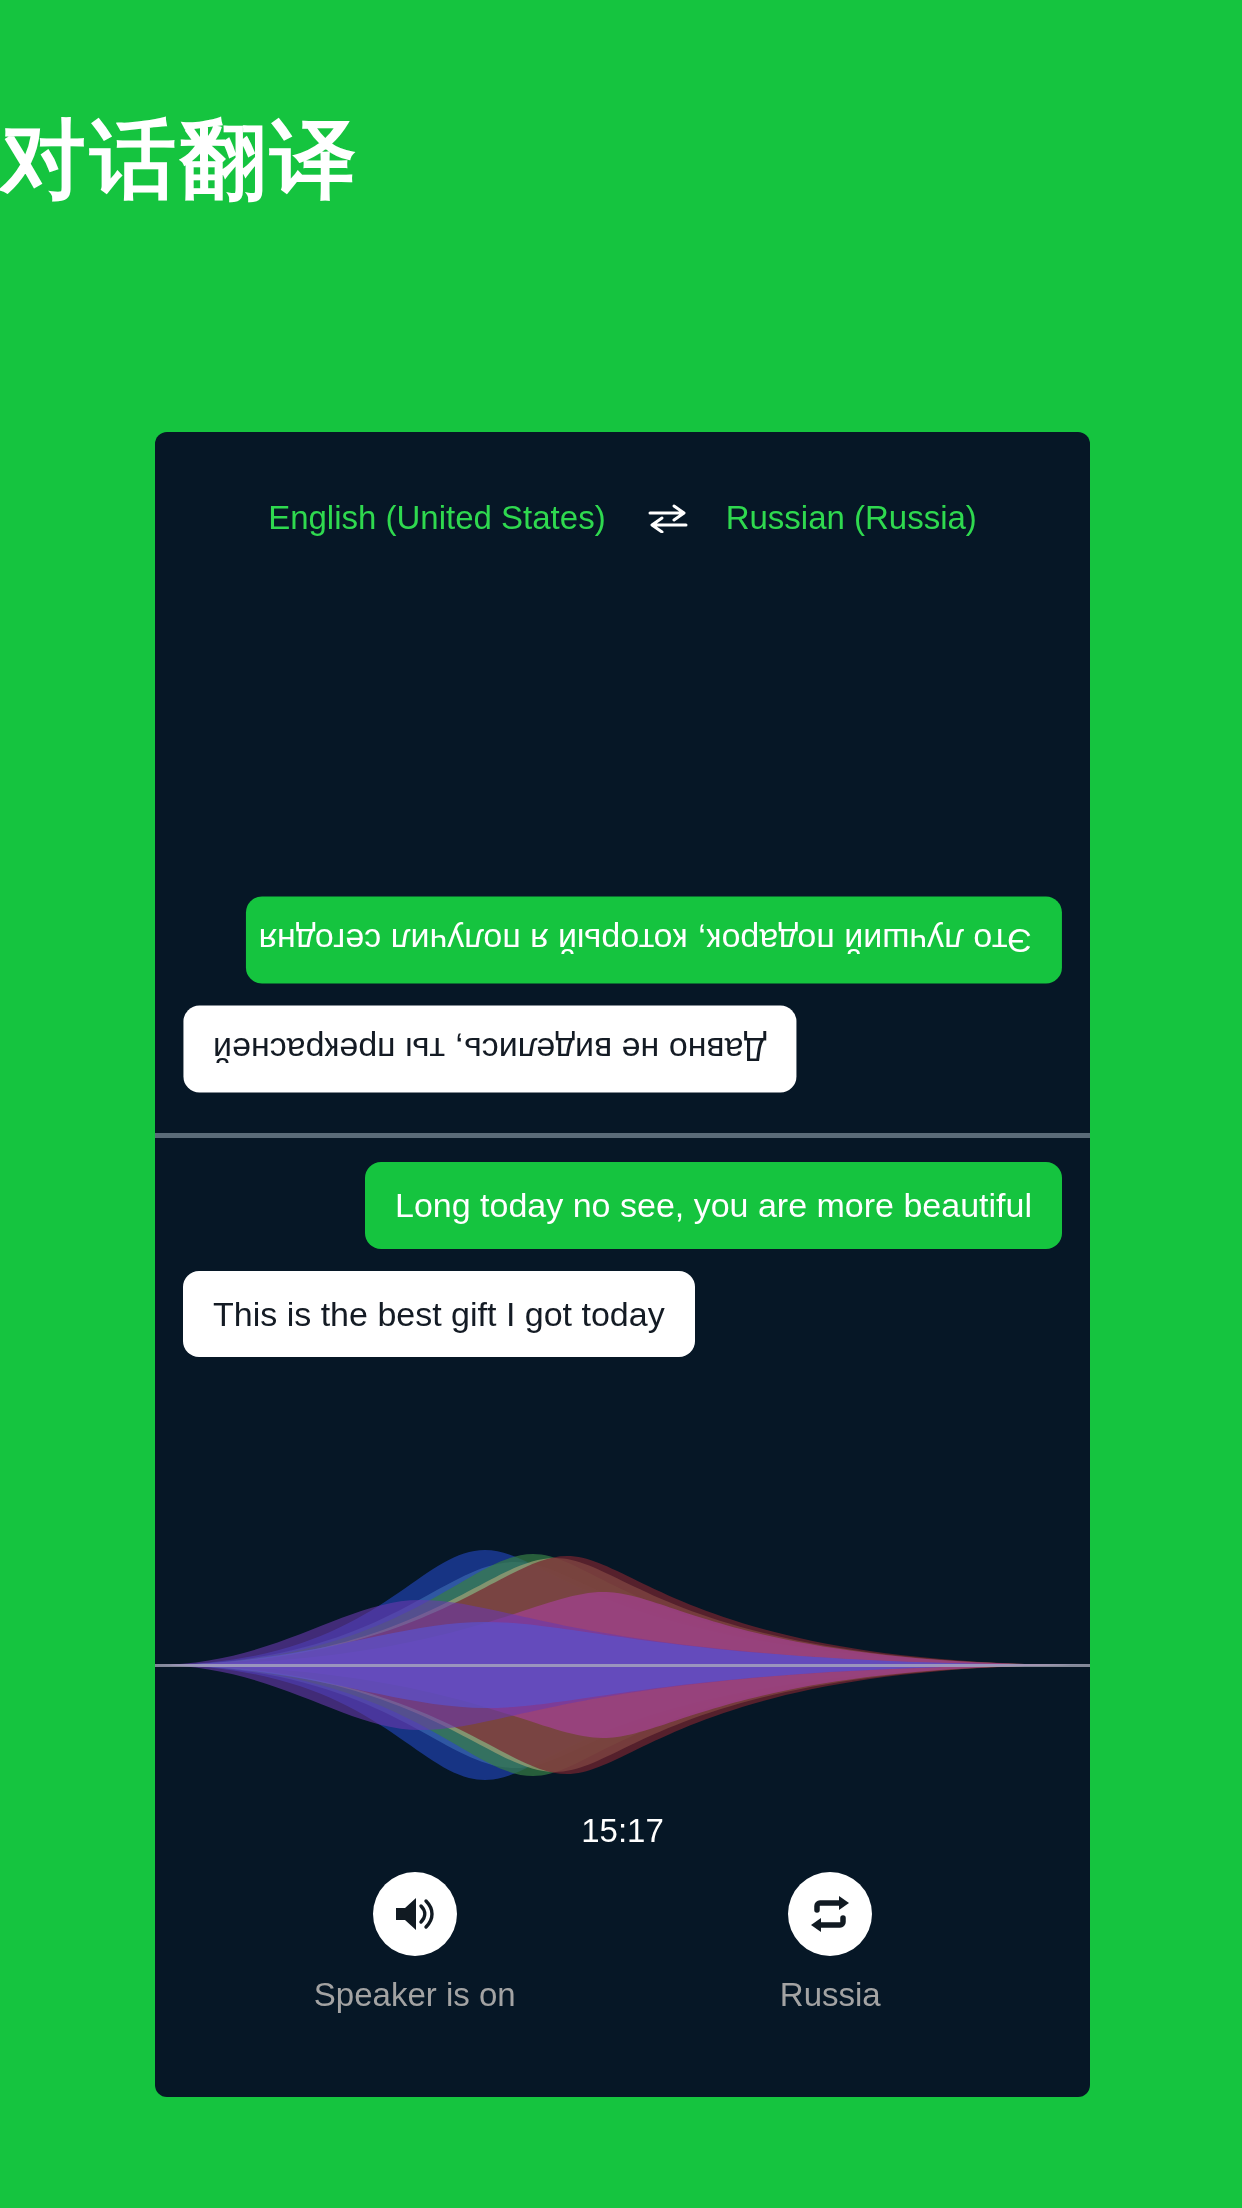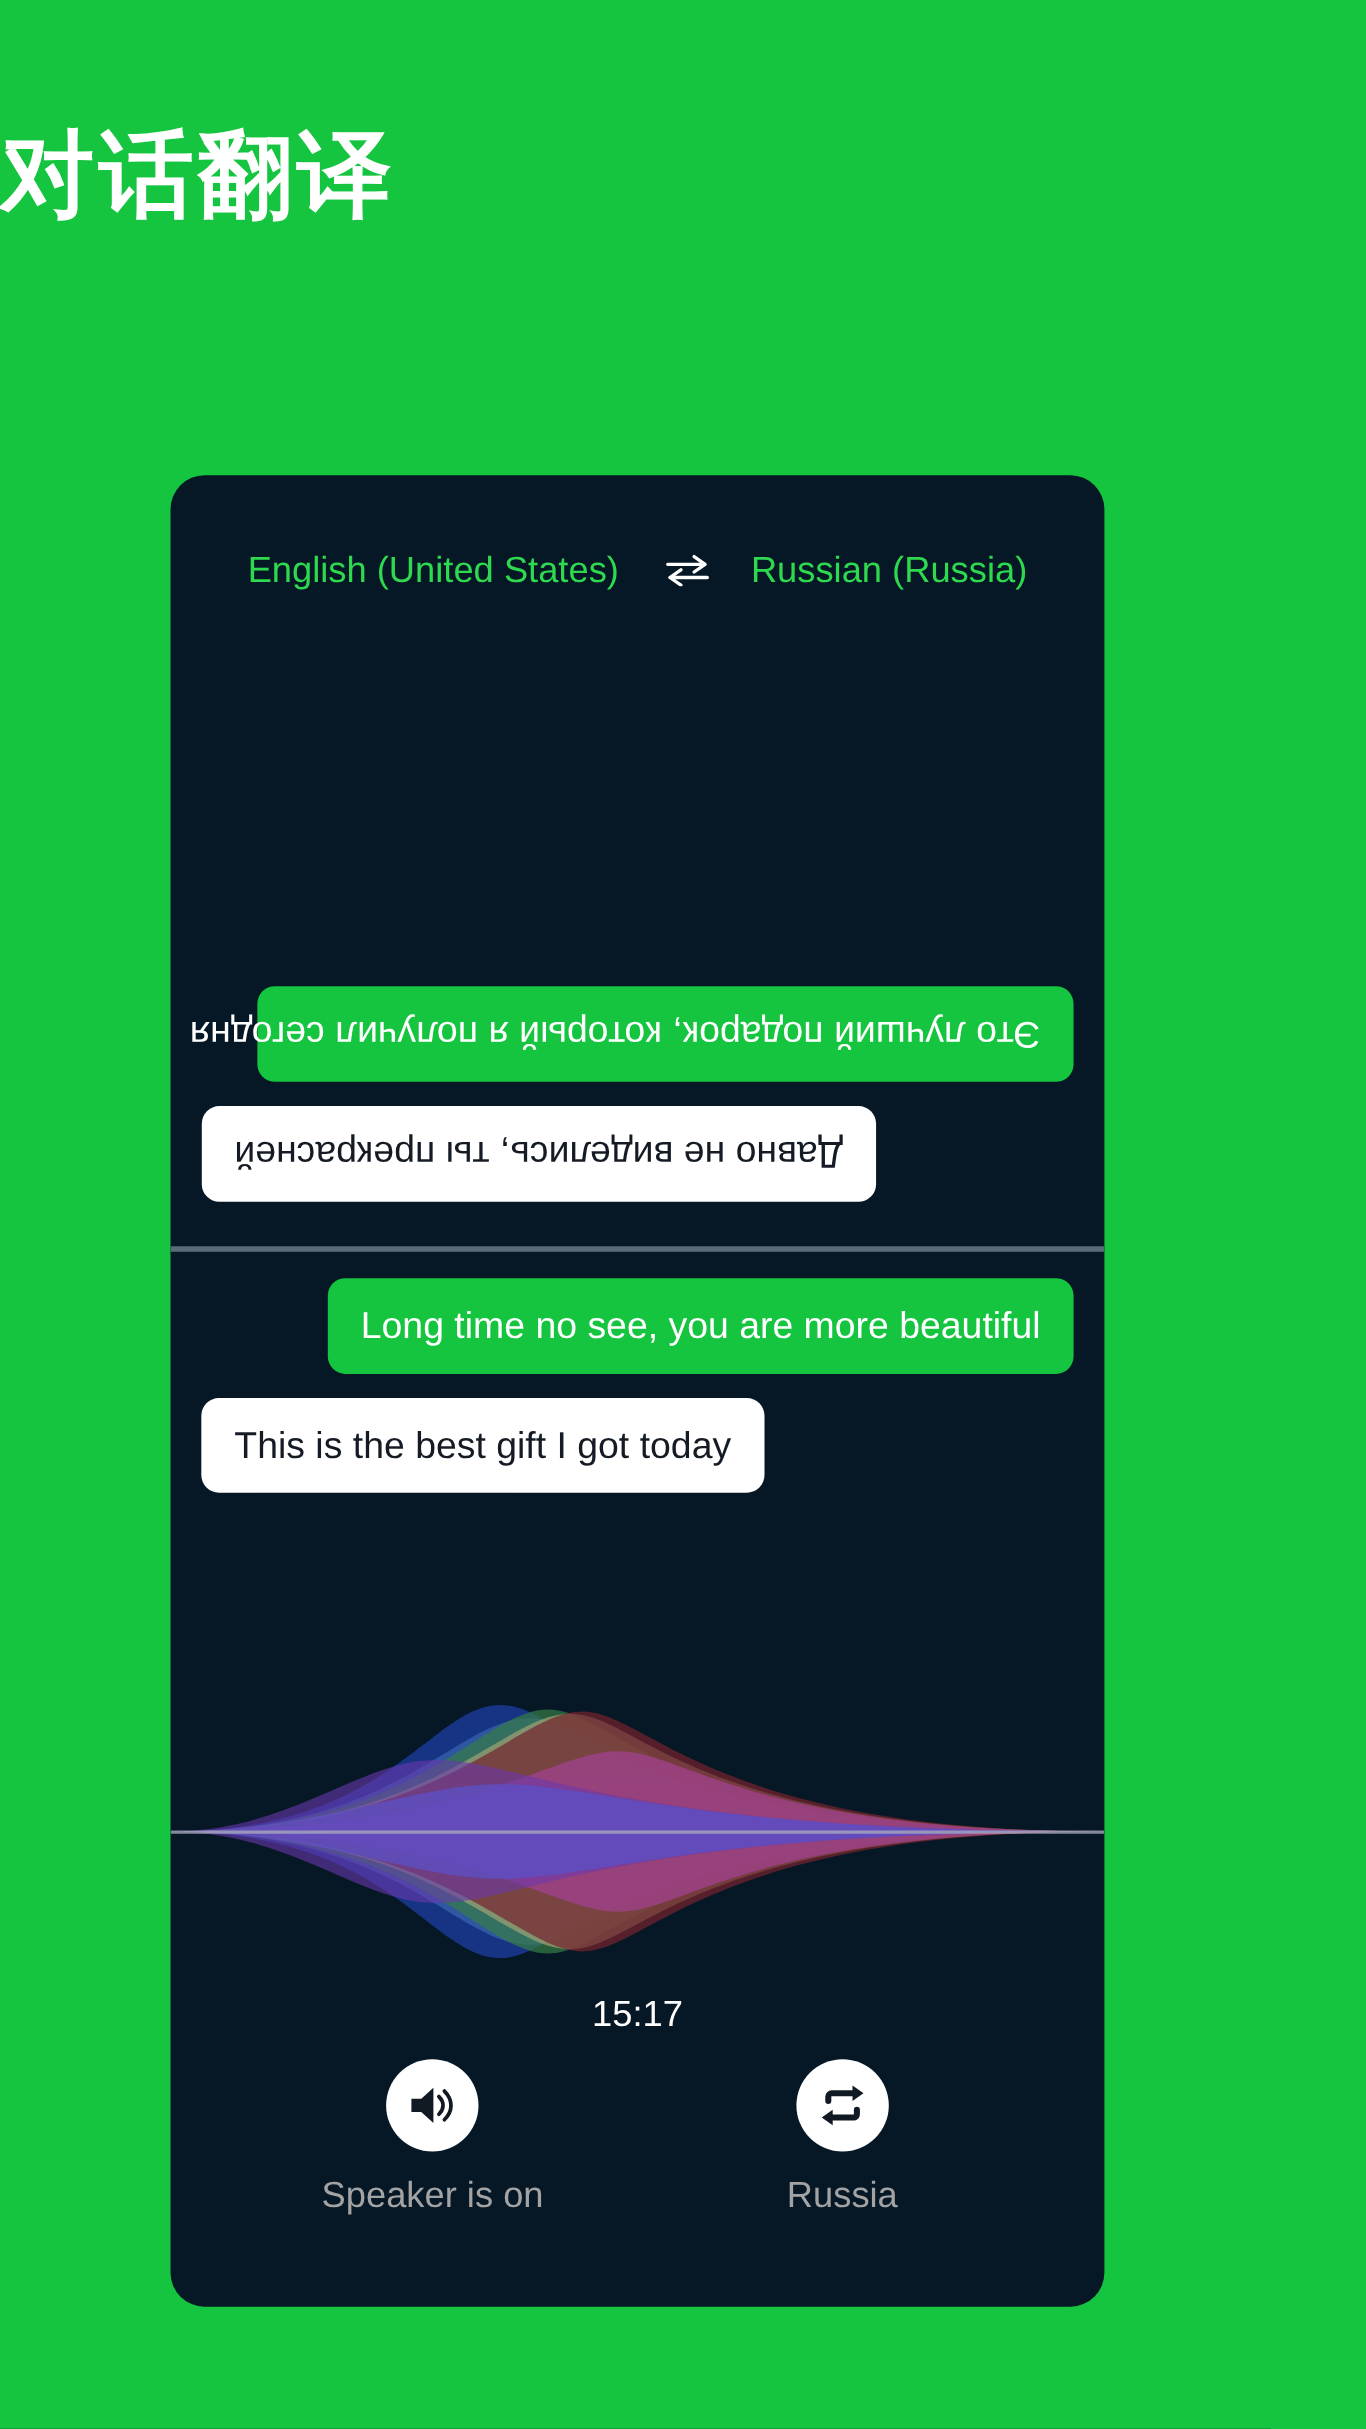--- a/index.html
+++ b/index.html
@@ -28,24 +28,24 @@
     letter-spacing: 4px;
     line-height: 1.1;
     user-select: none;
   }
 
   
   .phone-panel {
     position: absolute;
     left: 155px;
     top: 432px;
-    width: 849px;
+    width: 935px;
     height: 1665px;
     background: #061726;
-    border-radius: 31px;
+    border-radius: 12px;
     overflow: hidden;
   }
 
   
   .lang-row {
     position: absolute;
     top: 58px;
     left: 0;
     width: 100%;
     height: 56px;
@@ -207,21 +207,21 @@
     </div>
     <div class="bubble-row left">
       <div class="bubble white flipped">Давно не виделись, ты прекрасней</div>
     </div>
   </div>
 
   <div class="divider"></div>
 
   <div class="conv-bottom">
     <div class="bubble-row right">
-      <div class="bubble green">Long time no see, you are more beautiful</div>
+      <div class="bubble green">Long today no see, you are more beautiful</div>
     </div>
     <div class="bubble-row left">
       <div class="bubble white">This is the best gift I got today</div>
     </div>
   </div>
 
   <div class="waveform">
     <svg viewBox="0 0 935 250" preserveAspectRatio="none">
       <g opacity="0.85">
         <path d="M0,125 C220,125 260,10 330,10 C400,10 440,125 935,125 C440,125 400,240 330,240 C260,240 220,125 0,125 Z" fill="#1f3fa8" opacity="0.85"></path>

